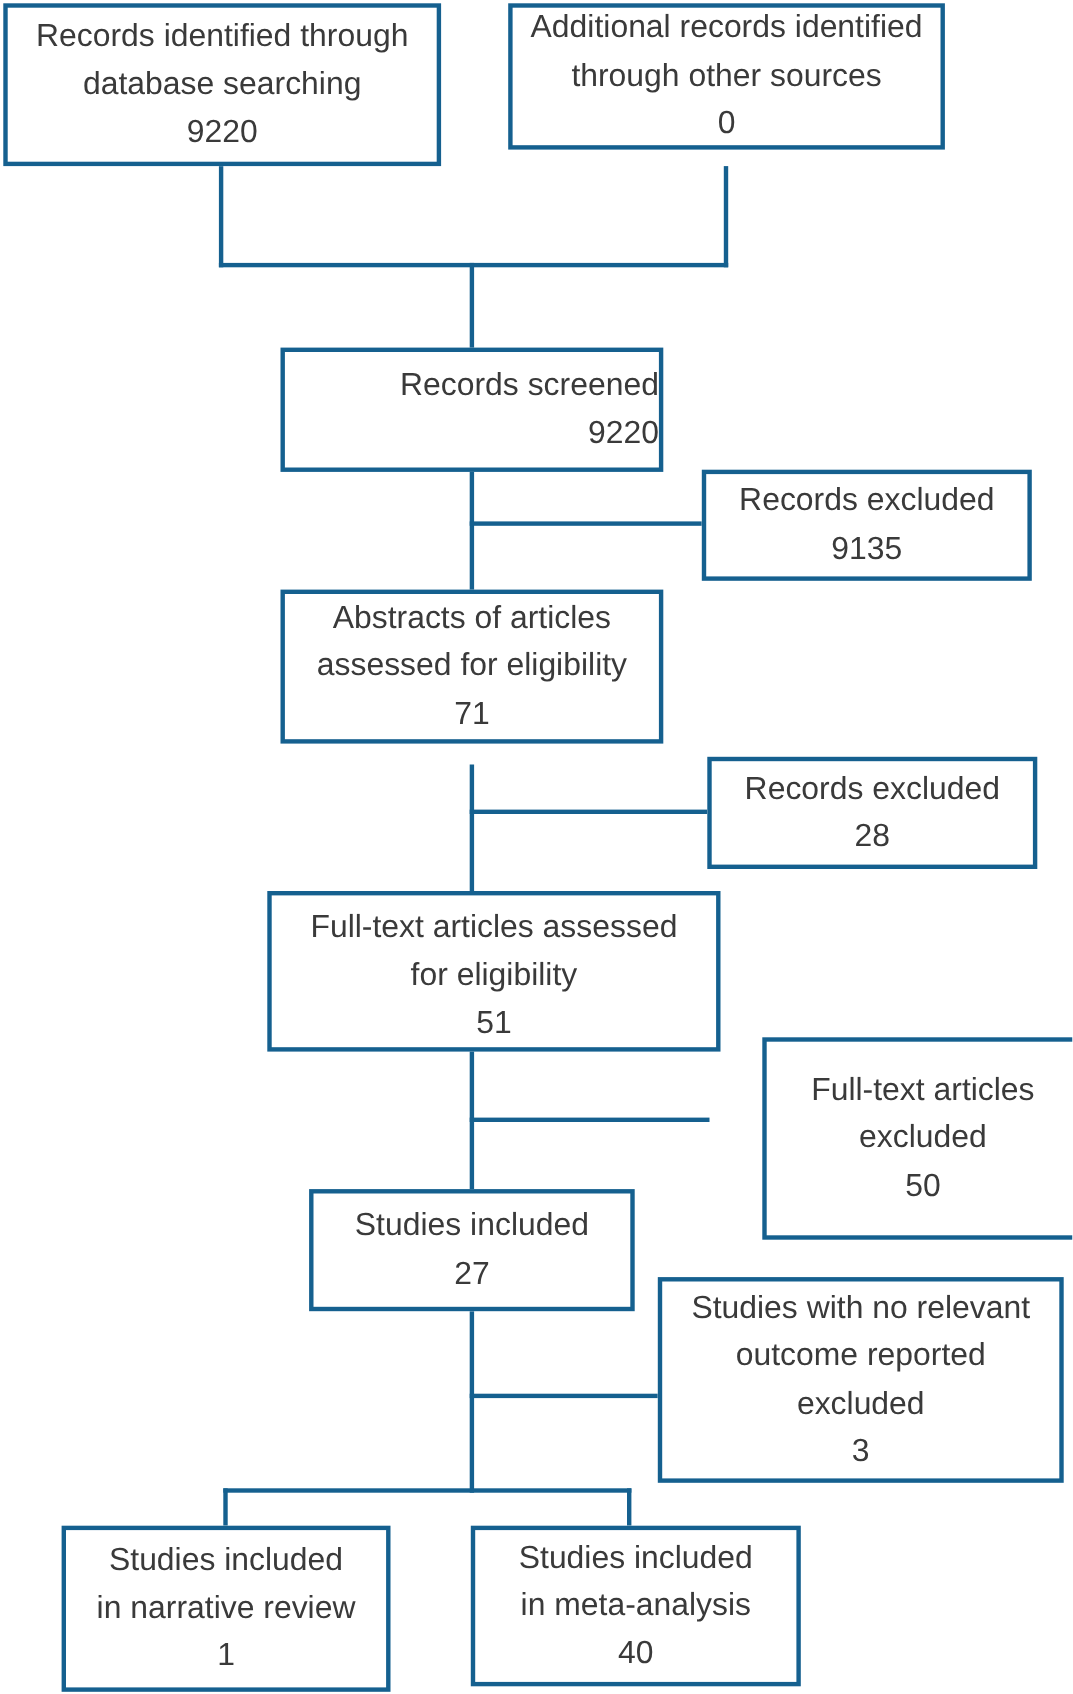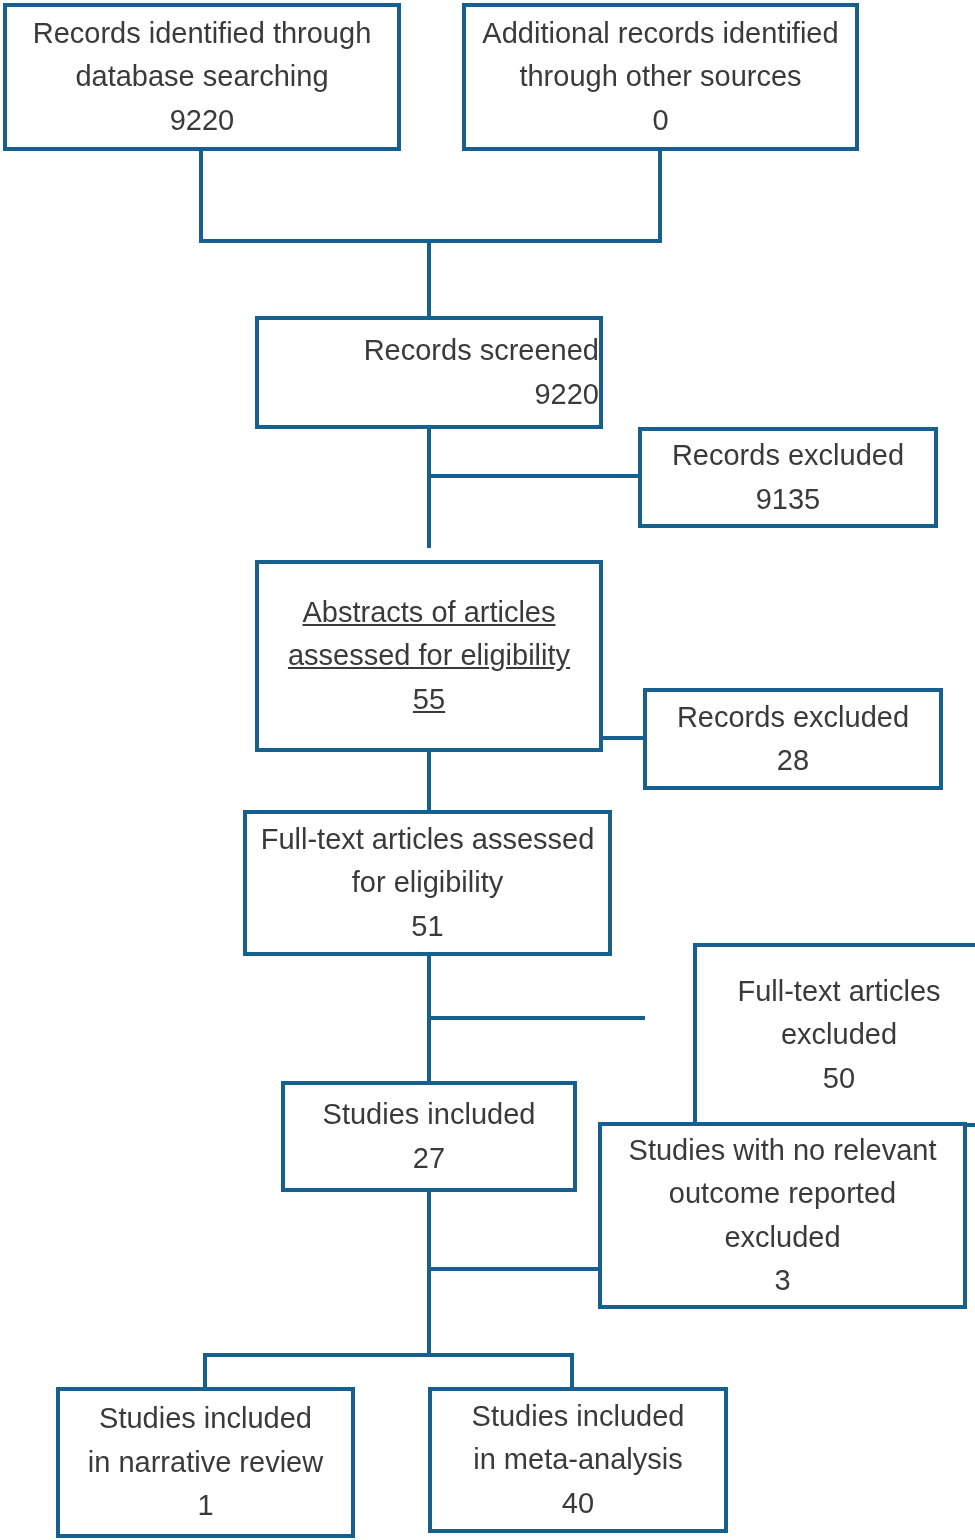--- a/index.html
+++ b/index.html
@@ -28,29 +28,29 @@
     color:var(--ink);
     font-size:29px;
     line-height:1.5;
   }
   .node .label{white-space:pre-line;display:block;}
   .node .count{display:block;}
   .edge{position:absolute;background:var(--blue);}
 
   
   .n-identified{left:3px;top:3px;width:398px;height:148px;}
-  .n-other{left:462px;top:3px;width:397px;height:148px;}
+  .n-other{left:462px;top:3px;width:397px;height:133px;}
   .n-screened{left:255px;top:316px;width:348px;height:113px;align-items:flex-end;}
   .n-excl-9135{left:638px;top:427px;width:300px;height:101px;}
-  .n-abstracts{left:255px;top:560px;width:348px;height:192px;text-decoration:underline;}
+  .n-abstracts{left:255px;top:536px;width:348px;height:140px;}
   .n-excl-28{left:643px;top:688px;width:300px;height:102px;}
-  .n-fulltext{left:243px;top:810px;width:369px;height:146px;}
+  .n-fulltext{left:243px;top:810px;width:412px;height:146px;justify-content:flex-end;}
   .n-ft-excl{left:645px;top:943px;width:292px;height:184px;margin-left:48px;}
   .n-included{left:281px;top:1081px;width:296px;height:111px;}
-  .n-no-outcome{left:598px;top:1122px;width:369px;height:187px;text-align:center;}
+  .n-no-outcome{left:598px;top:1161px;width:369px;height:187px;text-align:center;}
   .n-narrative{left:56px;top:1387px;width:299px;height:151px;}
   .n-meta{left:428px;top:1387px;width:300px;height:146px;}
 
   
   .e-db-down{left:199px;top:151px;width:4px;height:92px;}
   .e-other-down{left:658px;top:151px;width:4px;height:92px;}
   .e-merge-h{left:199px;top:239px;width:463px;height:4px;}
   .e-spine-1{left:427px;top:239px;width:4px;height:78px;}
   .e-spine-2{left:427px;top:429px;width:4px;height:119px;}
   .e-branch-1{left:427px;top:474px;width:211px;height:4px;}
@@ -103,21 +103,21 @@
   </div>
 
   <div class="node n-excl-9135">
     <span class="label">Records excluded</span>
     <span class="count">9135</span>
   </div>
 
   <div class="node n-abstracts">
     <span class="label">Abstracts of articles
 assessed for eligibility</span>
-    <span class="count">55</span>
+    <span class="count">71</span>
   </div>
 
   <div class="node n-excl-28">
     <span class="label">Records excluded</span>
     <span class="count">28</span>
   </div>
 
   <div class="node n-fulltext">
     <span class="label">Full-text articles assessed
 for eligibility</span>

